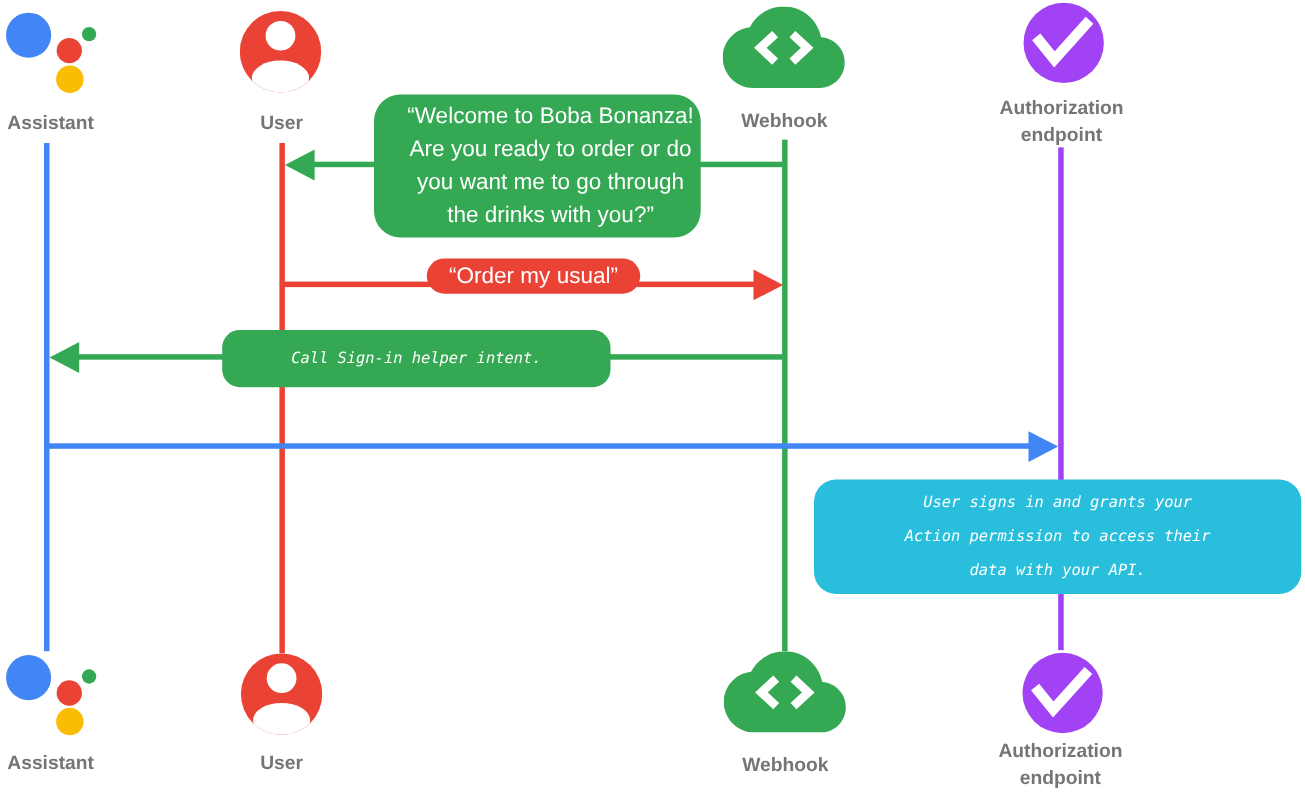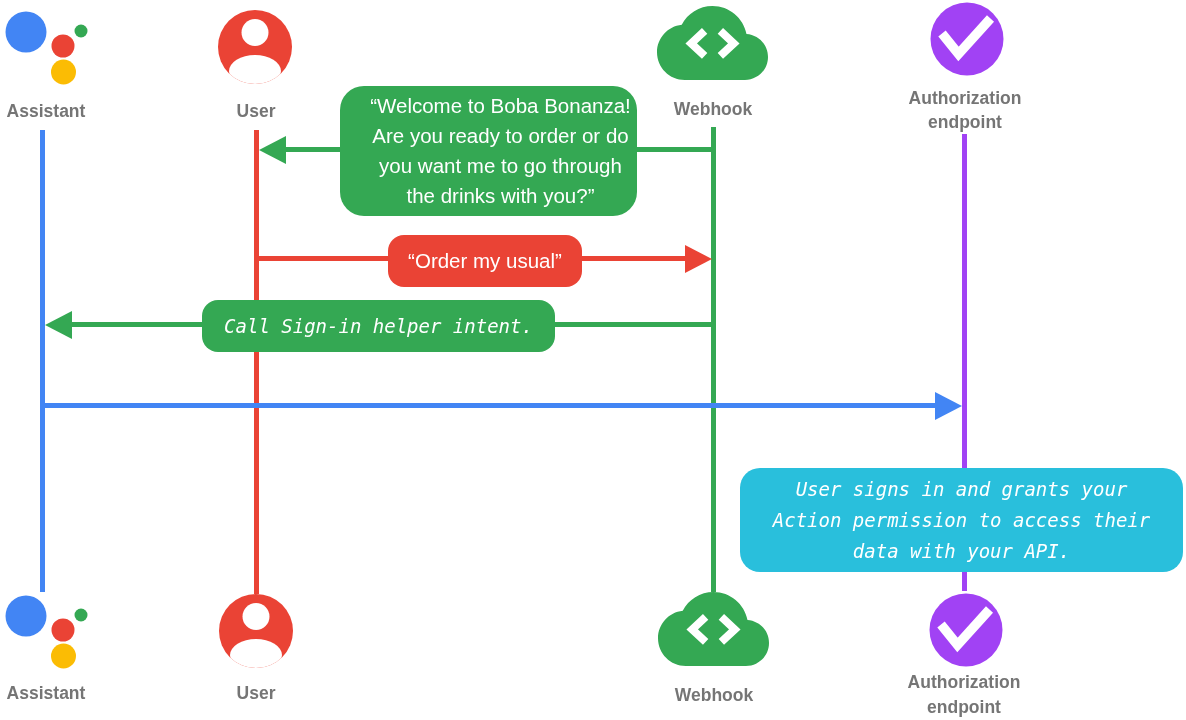--- a/index.html
+++ b/index.html
@@ -22,21 +22,21 @@
            border-top:14px solid transparent; border-bottom:14px solid transparent; }
   .ahead.pt-left.green  { border-right:27px solid #34A853; }
   .ahead.pt-right.red   { border-left:27px solid #EA4335; }
   .ahead.pt-right.blue  { border-left:27px solid #4285F4; }
 
   .msg { position:absolute; z-index:2; color:#ffffff; display:flex;
          align-items:center; justify-content:center; text-align:center;
          white-space:pre-line; box-sizing:border-box; }
   .msg.sans { font-size:20.5px; line-height:30px; }
   .msg.mono { font-family:"DejaVu Sans Mono", monospace; font-style:italic;
-              font-size:19px; line-height:31px; }
+              font-size:14px; line-height:31px; }
   .bg-green  { background:#34A853; }
   .bg-red    { background:#EA4335; }
   .bg-blue   { background:#4285F4; }
   .bg-cyan   { background:#29BFDC; }
 
   .actor-icon { position:absolute; z-index:3; }
   .actor-label { position:absolute; z-index:3; color:#757575; font-weight:700;
                  font-size:17.5px; line-height:24px; text-align:center;
                  white-space:pre-line; transform:translateX(-50%); }
 </style>
@@ -60,26 +60,26 @@
   <div class="ahead pt-left green" style="left:45px; top:311px;"></div>
 
   <div class="hline blue" style="left:42px; top:403px; width:895px;"></div>
   <div class="ahead pt-right blue" style="left:935px; top:392px;"></div>
 
   <div class="msg sans bg-green" style="left:340px; top:86px; width:297px; height:130px; border-radius:24px;padding-left:24px;">“Welcome to Boba Bonanza!
 Are you ready to order or do
 you want me to go through
 the drinks with you?”</div>
 
-  <div class="msg sans bg-red" style="left:388px; top:235px; width:194px; height:52px; border-radius:16px;">“Order my usual”</div>
+  <div class="msg sans bg-red" style="left:388px; top:235px; width:194px; height:32px; border-radius:16px;">“Order my usual”</div>
 
   <div class="msg mono bg-green" style="left:202px; top:300px; width:353px; height:52px; border-radius:16px;">Call Sign-in helper intent.</div>
 
 
-  <div class="msg mono bg-cyan" style="left:740px; top:468px; width:443px; height:104px; border-radius:20px;">User signs in and grants your
+  <div class="msg mono bg-cyan" style="left:740px; top:436px; width:443px; height:104px; border-radius:20px;">User signs in and grants your
 Action permission to access their
 data with your API.</div>
 
   <div class="actor-icon" style="left:0px; top:8px;">
     <svg width="96" height="80" viewBox="0 0 96 80">
       <circle cx="26" cy="24" r="20.5" fill="#4285F4"></circle>
       <circle cx="63" cy="38" r="11.5" fill="#EA4335"></circle>
       <circle cx="81" cy="23" r="6.5" fill="#34A853"></circle>
       <circle cx="63.5" cy="64" r="12.5" fill="#FBBC04"></circle>
     </svg>

